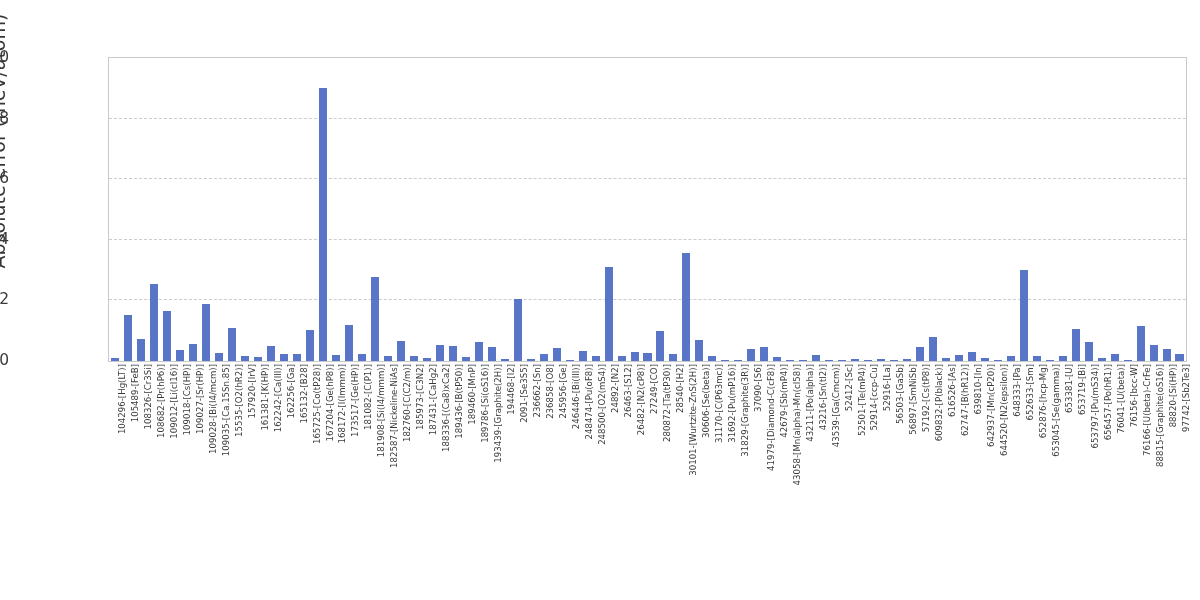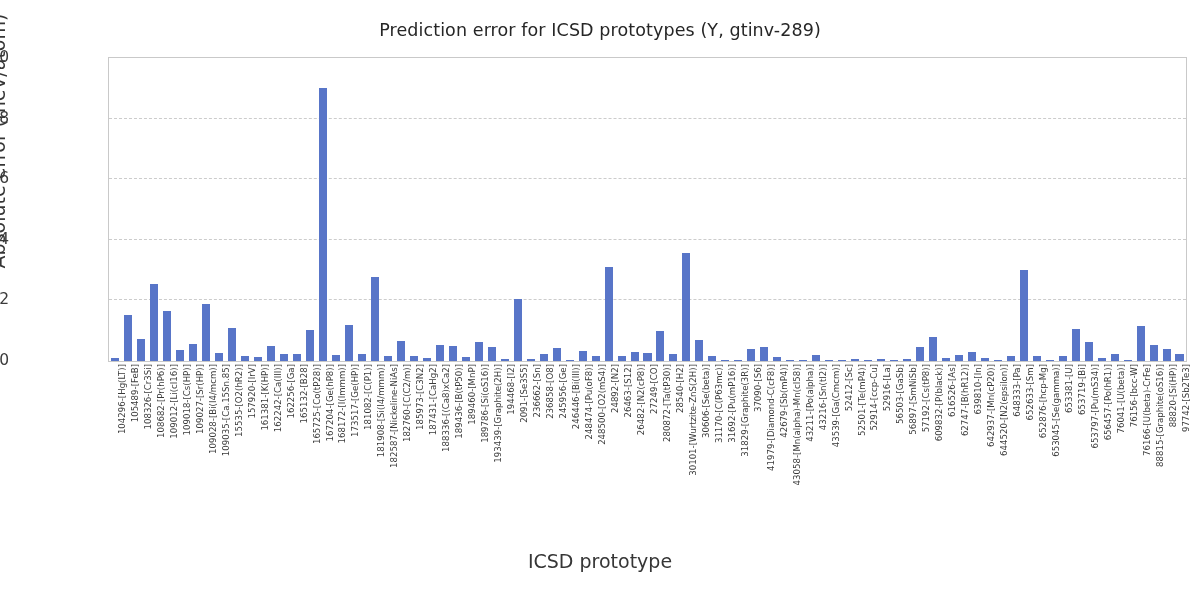--- a/index.html
+++ b/index.html
@@ -114,21 +114,20 @@
     text-align: center;
     font-size: 19px;
     color: #363636;
   }
 </style>
 </head>
 <body>
 
 <div id="figure">
 
-  <div id="chart-title">Prediction error for ICSD prototypes (Y, gtinv-289)</div>
 
   <div id="ylabel">Absolute error (meV/atom)</div>
 
   <div id="ytick-layer">
       <div class="ytick" style="top: 303px;">0</div>
       <div class="ytick" style="top: 242.4px;">2</div>
       <div class="ytick" style="top: 181.8px;">4</div>
       <div class="ytick" style="top: 121.2px;">6</div>
       <div class="ytick" style="top: 60.6px;">8</div>
       <div class="ytick" style="top: 0px;">10</div>
@@ -307,15 +306,14 @@
       <div class="xtick" style="left: 983.081px;">653797-[Pu(mS34)]</div>
       <div class="xtick" style="left: 996.057px;">656457-[Po(hR1)]</div>
       <div class="xtick" style="left: 1009.03px;">76041-[U(beta)]</div>
       <div class="xtick" style="left: 1022.01px;">76156-[bcc-W]</div>
       <div class="xtick" style="left: 1034.98px;">76166-[U(beta)-CrFe]</div>
       <div class="xtick" style="left: 1047.96px;">88815-[Graphite(oS16)]</div>
       <div class="xtick" style="left: 1060.94px;">88820-[Si(HP)]</div>
       <div class="xtick" style="left: 1073.91px;">97742-[Sb2Te3]</div>
     </div>
 
-  <div id="xlabel">ICSD prototype</div>
 
 </div>
 
 </body></html>

